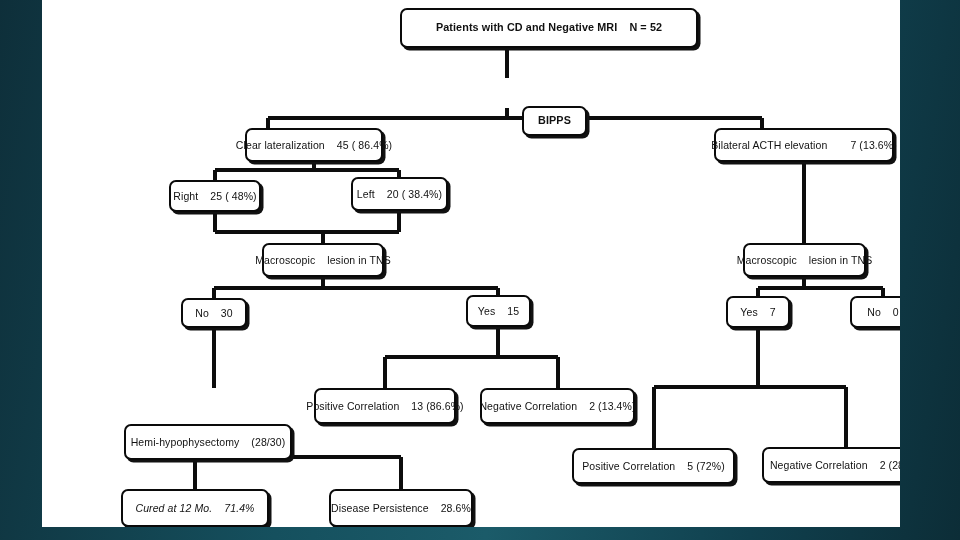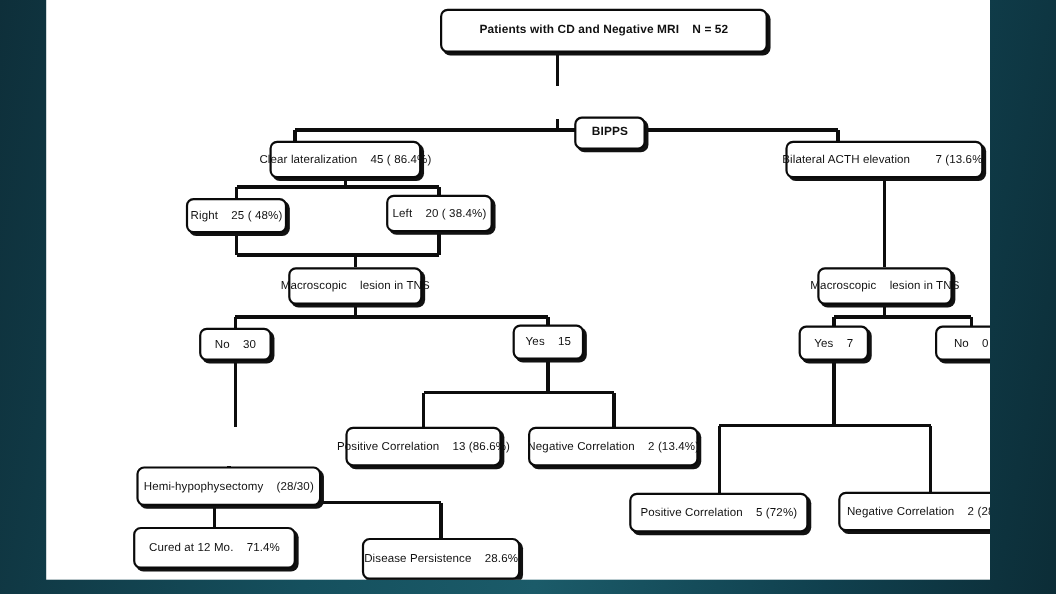--- a/index.html
+++ b/index.html
@@ -190,21 +190,21 @@
     <div class="node" style="left:530px;top:448px;width:163px;height:36px;">
       <span class="l1">Positive Correlation</span>
       <span class="l2">5 (72%)</span>
     </div>
 
     <div class="node" style="left:720px;top:447px;width:163px;height:36px;">
       <span class="l1">Negative Correlation</span>
       <span class="l2">2  (28%)</span>
     </div>
 
-    <div class="node" style="left:79px;top:479px;width:148px;height:38px;">
+    <div class="node" style="left:79px;top:489px;width:148px;height:38px;font-style:italic;">
       <span class="l1">Cured at 12 Mo.</span>
       <span class="l2">71.4%</span>
     </div>
 
     <div class="node" style="left:287px;top:489px;width:144px;height:38px;">
       <span class="l1">Disease Persistence</span>
       <span class="l2">28.6%</span>
     </div>
 
   </div>

